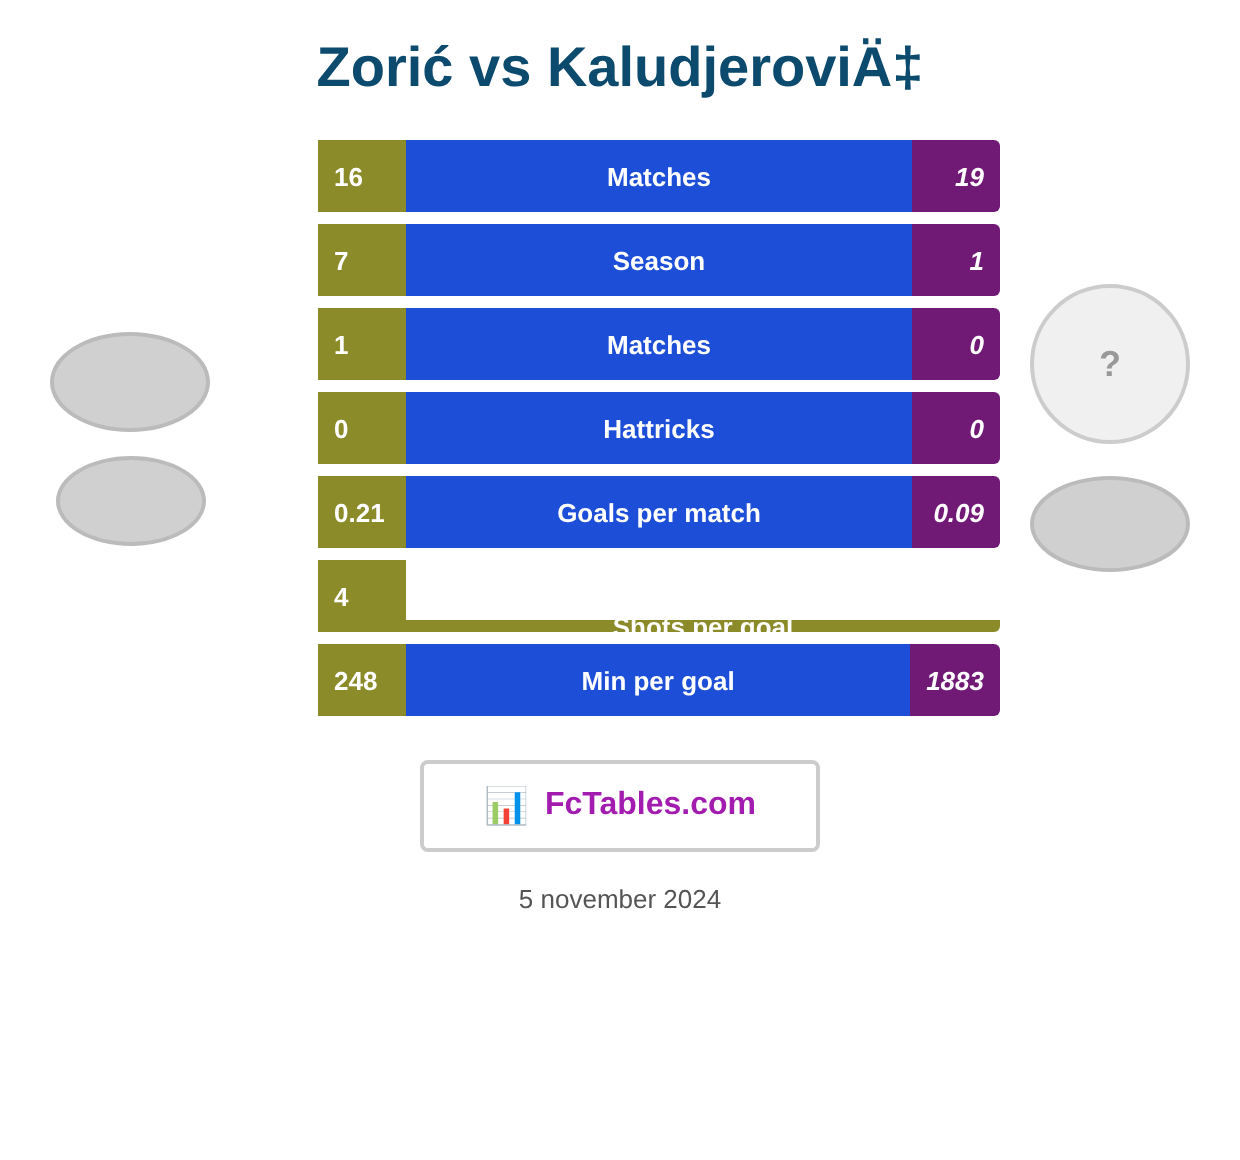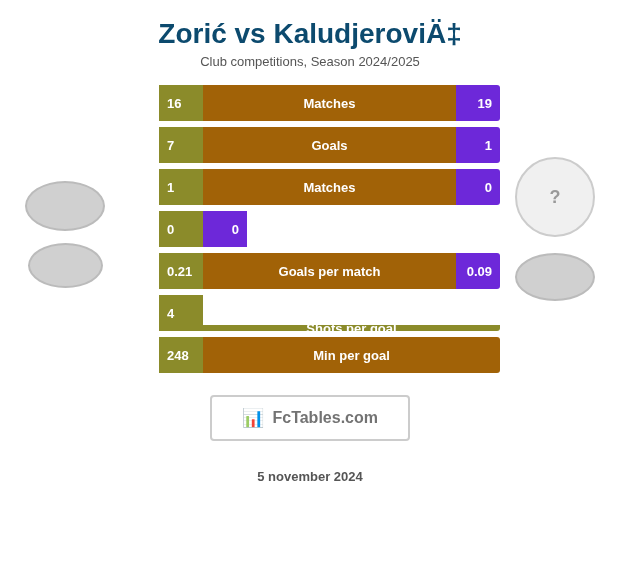--- a/index.html
+++ b/index.html
@@ -130,42 +130,43 @@
       font-size: 13px;
       font-weight: bold;
       display: flex;
       align-items: center;
       padding: 0 8px;
       min-width: 44px;
       flex-shrink: 0;
     }
 
     .center-label {
-      background: #a16207;
+      background: #1d4ed8;
       color: #fff;
       font-size: 13px;
       font-weight: bold;
       flex: 1;
       display: flex;
       align-items: center;
       justify-content: center;
       text-align: center;
     }
 
     .right-val {
-      background: #6d28d9;
+      background: #701a75;
       color: #fff;
       font-size: 13px;
       font-weight: bold;
       display: flex;
       align-items: center;
       padding: 0 8px;
       min-width: 44px;
       flex-shrink: 0;
       justify-content: flex-end;
+      font-style: italic;
     }
 
     
     .stat-bar.no-right .center-label {
       background: #8b8b2a;
       margin-top: 30px;
     }
 
     .watermark {
       margin-top: 12px;
@@ -178,37 +179,35 @@
     }
 
     .watermark-icon {
       font-size: 18px;
       color: #2a6496;
     }
 
     .watermark-text {
       font-size: 16px;
       font-weight: bold;
-      color: #737373;
+      color: #a21caf;
     }
 
     .date-footer {
-      margin-top: 28px;
+      margin-top: 16px;
       font-size: 13px;
       color: #555;
       text-align: center;
-      font-weight: bold;
     }
   </style>
 </head>
 <body>
 
 <div class="header">
   <h1>Zorić vs KaludjeroviÄ‡</h1>
-  <div class="subtitle">Club competitions, Season 2024/2025</div>
 </div>
 
 <div class="main-content">
   <div class="left-avatars">
     <div class="avatar-oval avatar-oval-large"></div>
     <div class="avatar-oval avatar-oval-medium"></div>
   </div>
 
   <div class="stats-container">
 
@@ -216,36 +215,37 @@
       <div class="stat-bar">
         <div class="left-val">16</div>
         <div class="center-label">Matches</div>
         <div class="right-val">19</div>
       </div>
     </div>
 
     <div class="stat-row">
       <div class="stat-bar">
         <div class="left-val">7</div>
-        <div class="center-label">Goals</div>
+        <div class="center-label">Season</div>
         <div class="right-val">1</div>
       </div>
     </div>
 
     <div class="stat-row">
       <div class="stat-bar">
         <div class="left-val">1</div>
         <div class="center-label">Matches</div>
         <div class="right-val">0</div>
       </div>
     </div>
 
     <div class="stat-row">
       <div class="stat-bar">
         <div class="left-val">0</div>
+        <div class="center-label">Hattricks</div>
         <div class="right-val">0</div>
       </div>
     </div>
 
     <div class="stat-row">
       <div class="stat-bar">
         <div class="left-val">0.21</div>
         <div class="center-label">Goals per match</div>
         <div class="right-val">0.09</div>
       </div>
@@ -255,20 +255,21 @@
       <div class="stat-bar no-right">
         <div class="left-val">4</div>
         <div class="center-label">Shots per goal</div>
       </div>
     </div>
 
     <div class="stat-row">
       <div class="stat-bar">
         <div class="left-val">248</div>
         <div class="center-label">Min per goal</div>
+        <div class="right-val">1883</div>
       </div>
     </div>
   </div>
 
   <div class="right-avatars">
     <div class="right-circle">?</div>
     <div class="right-oval"></div>
   </div>
 </div>
 

